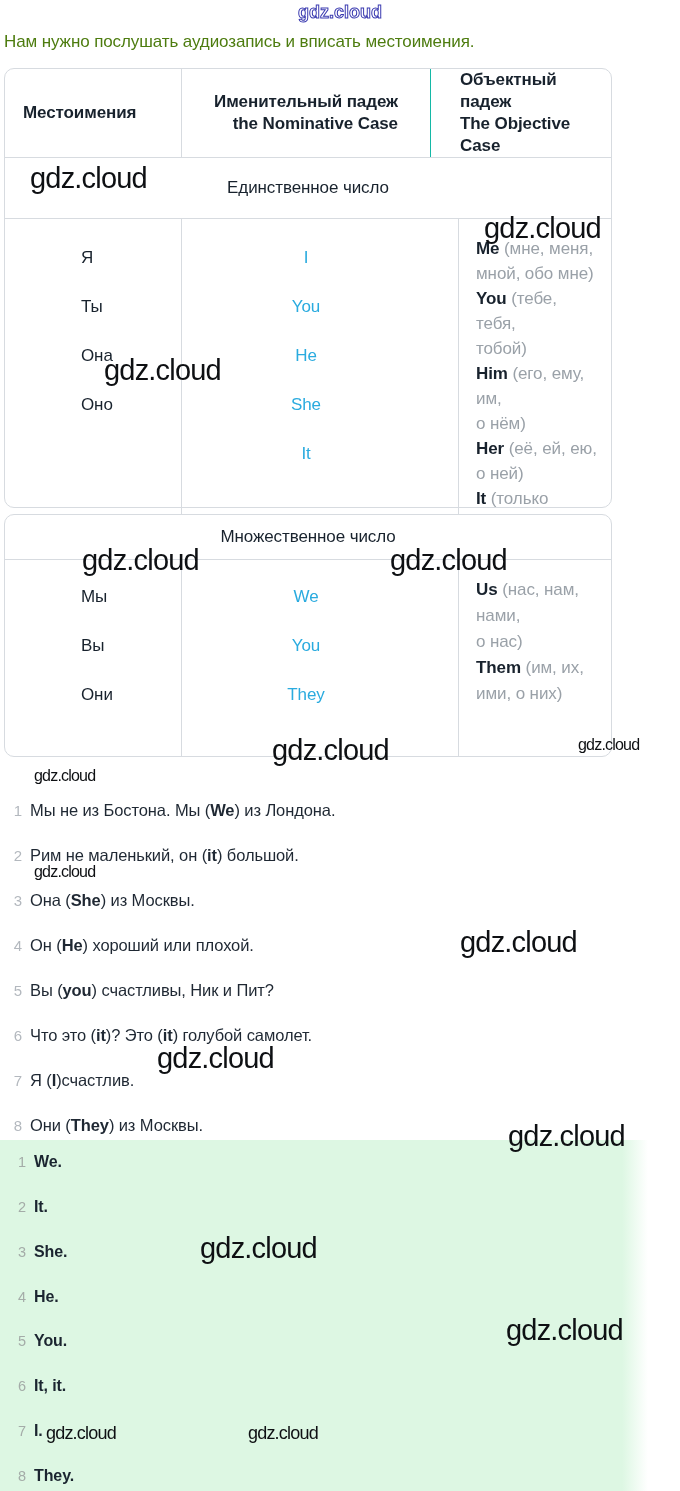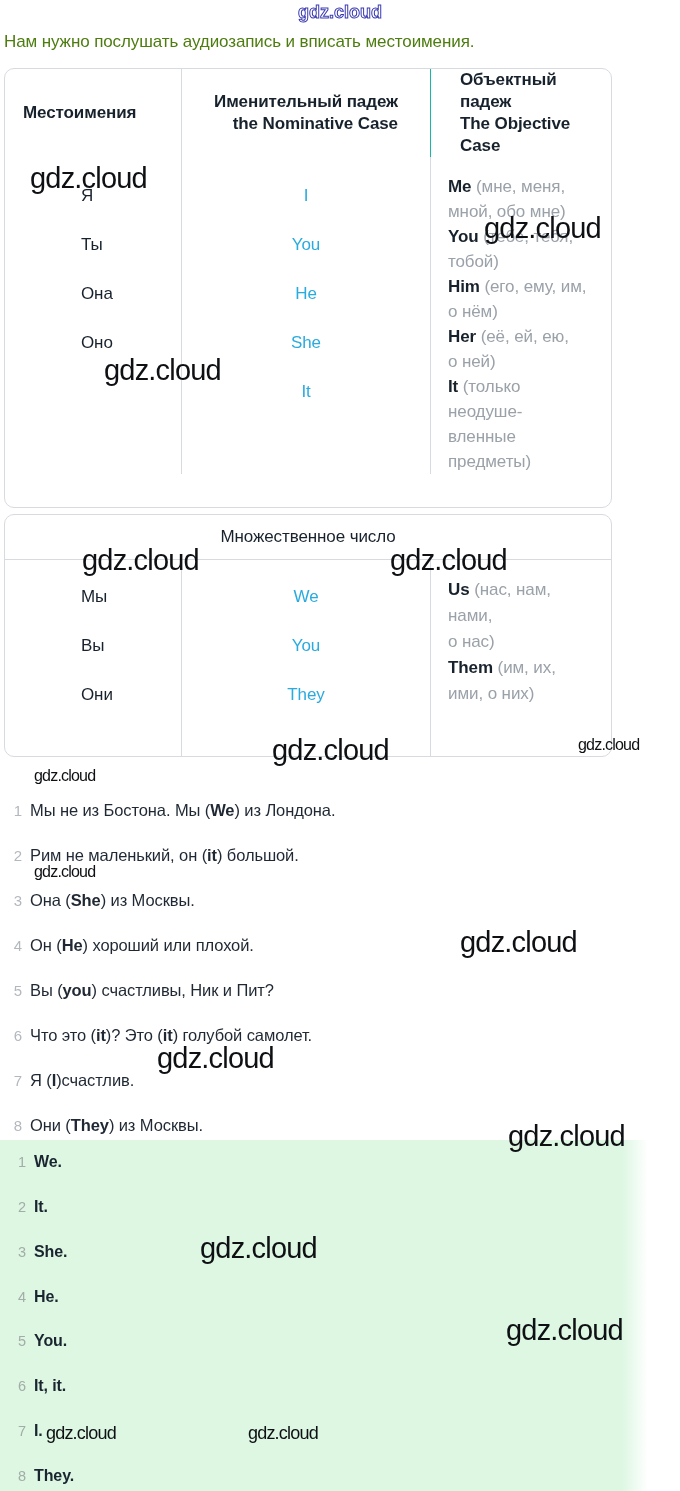--- a/index.html
+++ b/index.html
@@ -30,21 +30,21 @@
         display:flex;align-items:center;justify-content:center;font-size:17px;font-weight:500;color:#18222d;}
   .card2 .band{height:44px;border-top:none;}
   .tbody{display:grid;grid-template-columns:176px 249px 1fr;box-sizing:border-box;}
   .card1 .tbody{height:290px;}
   .card2 .tbody{height:197px;}
   .bcell{box-sizing:border-box;}
   .bcell + .bcell{border-left:1px solid #d7dbe0;}
   .ru-col{padding:14px 0 0 76px;font-size:17px;font-weight:500;line-height:49px;color:#18222d;}
   .nom-col{padding-top:14px;text-align:center;font-size:17px;font-weight:500;line-height:49px;color:#2aabdf;}
   .plur .ru-col,.plur .nom-col{padding-top:12px;}
-  .obj-col{padding:17px 12px 0 17px;font-size:17px;line-height:25px;}
+  .obj-col{padding:17px 12px 0 17px;font-size:17px;line-height:25px;margin-left:28px;}
   .plur .obj-col{line-height:26px;padding-top:17px;}
   .obj b{font-weight:700;color:#18222d;}
   .obj .ru{color:#9aa1a8;white-space:pre-line;}
 
   
   .srow{position:absolute;left:0;width:680px;font-size:16.5px;}
   .srow .num{position:absolute;left:6px;top:1px;width:16px;text-align:right;
              font-size:15px;color:#b3b8be;font-weight:500;}
   .srow .txt{position:absolute;left:30px;top:0;white-space:nowrap;color:#1f2833;}
   .bseg{font-weight:700;}
@@ -67,20 +67,21 @@
   <div class="intro">Нам нужно послушать аудиозапись и вписать местоимения.</div>
 
   <div class="card card1">
     <div class="hdr-row">
       <div class="hcell c1">Местоимения</div>
       <div class="hcell c2">Именительный падеж
 the Nominative Case</div>
       <div class="hcell c3">Объектный падеж
 The Objective Case</div>
     </div>
+    <div class="band">Единственное число</div>
     <div class="tbody sing">
       <div class="bcell ru-col">
         <div>Я</div>
         <div>Ты</div>
         <div>Она</div>
         <div>Оно</div>
       </div>
       <div class="bcell nom-col">
         <div>I</div>
         <div>You</div>

